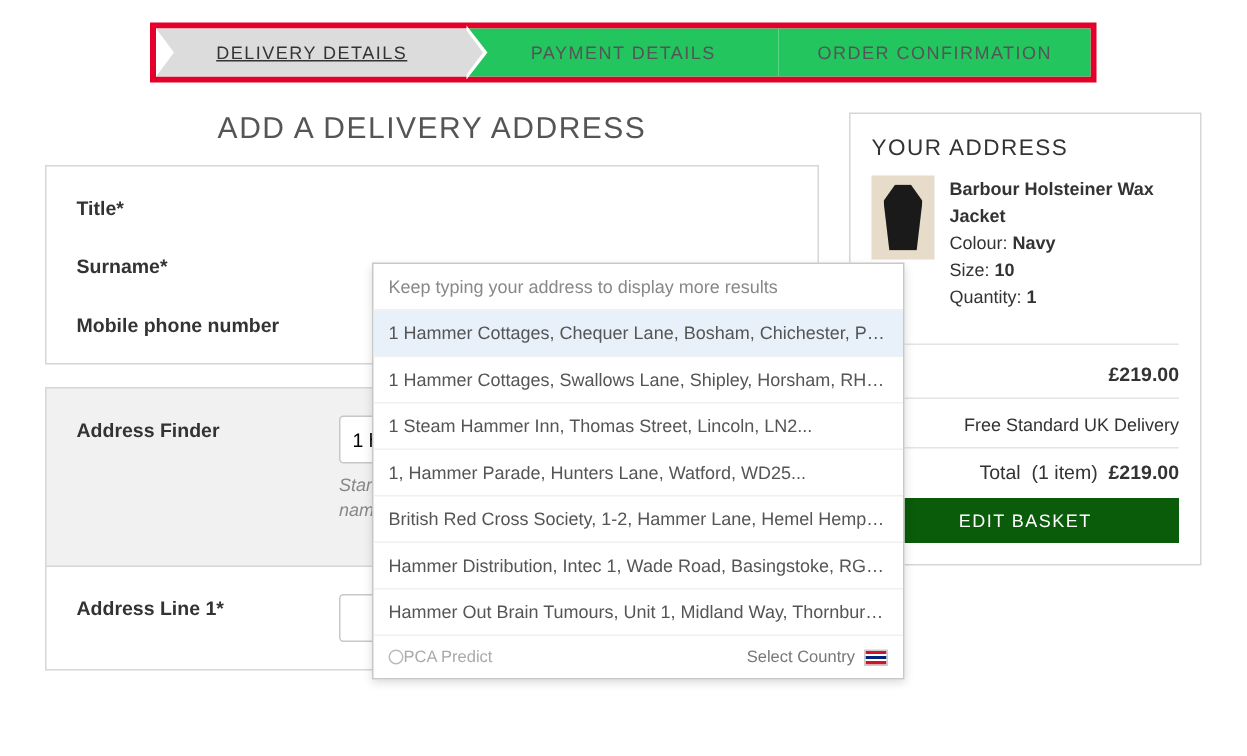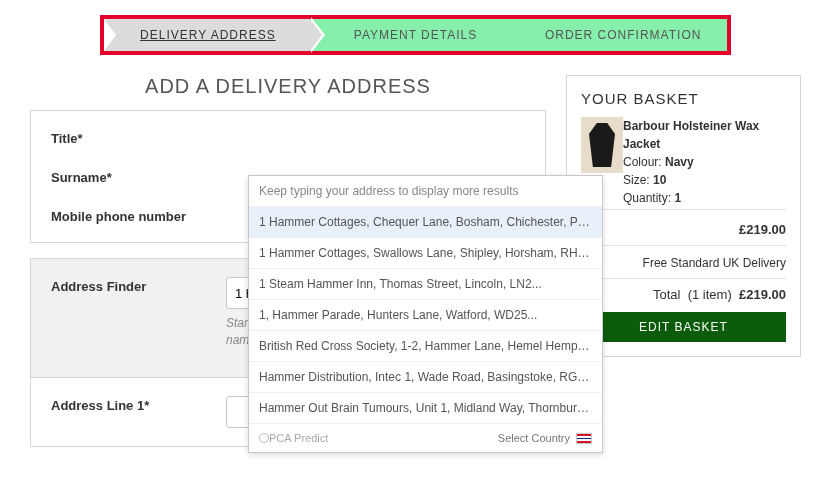--- a/index.html
+++ b/index.html
@@ -1,19 +1,19 @@
 <!DOCTYPE html>
 <html><head>
 <meta charset="utf-8">
 <style>
   * { box-sizing: border-box; margin: 0; padding: 0; }
   body { font-family: Arial, Helvetica, sans-serif; font-size: 13px; color: #333; background: #fff; width: 831px; }
   
   .progress-bar { display: flex; margin: 15px 100px 0 100px; border: 4px solid #e4002b; height: 40px; align-items: stretch; }
-  .progress-step { flex: 1; display: flex; align-items: center; justify-content: center; font-size: 12px; letter-spacing: 1px; color: #555; position: relative; background: #86efac; }
+  .progress-step { flex: 1; display: flex; align-items: center; justify-content: center; font-size: 12px; letter-spacing: 1px; color: #555; position: relative; background: #22c55e; }
   .progress-step.active { background: #dcdcdc; color: #333; text-decoration: underline; font-weight: 500; }
   .progress-step .arrow { position: absolute; right: -10px; top: 0; bottom: 0; width: 0; height: 0; border-top: 16px solid transparent; border-bottom: 16px solid transparent; border-left: 12px solid #dcdcdc; z-index: 2; }
   .progress-step .arrow-white { position: absolute; right: -13px; top: -2px; bottom: 0; width: 0; height: 0; border-top: 18px solid transparent; border-bottom: 18px solid transparent; border-left: 14px solid #fff; z-index: 1; }
   .progress-step:first-child::before { content: ""; position: absolute; left: 0; top: 0; bottom: 0; width: 0; height: 0; border-top: 16px solid transparent; border-bottom: 16px solid transparent; border-left: 12px solid #fff; }
 
   .main-wrap { display: flex; padding: 20px 30px 0 30px; gap: 20px; align-items: flex-start; }
   .left-col { flex: 1; min-width: 0; }
   .right-col { width: 235px; flex-shrink: 0; }
 
   h1.page-title { font-size: 20px; font-weight: 300; letter-spacing: 1px; color: #555; margin-bottom: 12px; text-align: center; }
@@ -38,21 +38,21 @@
   .ac-item.highlight { background: #e8f0fa; }
   .ac-footer { display: flex; justify-content: space-between; align-items: center; padding: 8px 10px; color: #aaa; font-size: 11px; }
   .ac-footer .pca { display: flex; align-items: center; gap: 0; }
   .ac-footer .country { display: flex; align-items: center; gap: 6px; color: #777; }
   .flag { width: 16px; height: 11px; display: inline-block; background: linear-gradient(0deg,#cf142b 25%, #fff 25% 40%, #00247d 40% 60%, #fff 60% 75%, #cf142b 75%); border: 1px solid #ccc; }
   .pca-icon { width: 10px; height: 10px; border: 1px solid #bbb; border-radius: 50%; }
 
   
   .basket { border: 1px solid #d6d6d6; padding: 14px; }
   .basket h2 { font-size: 15px; font-weight: 400; letter-spacing: 1px; margin-bottom: 10px; }
-  .basket-item { display: flex; border-bottom: 1px solid #e4e4e4; padding-bottom: 2px; margin-bottom: 8px; }
+  .basket-item { display: flex; gap: 10px; border-bottom: 1px solid #e4e4e4; padding-bottom: 22px; margin-bottom: 8px; }
   .thumb { width: 42px; height: 56px; background: #e6dcc9; position: relative; flex-shrink: 0; overflow: hidden; }
   .thumb::after { content: ""; position: absolute; left: 8px; top: 6px; width: 26px; height: 44px; background: #1a1a1a; clip-path: polygon(30% 0, 70% 0, 100% 25%, 85% 100%, 15% 100%, 0 25%); }
   .item-info { font-size: 12px; line-height: 1.5; }
   .item-info .name { font-weight: bold; }
   .item-info .attr b { font-weight: bold; }
   .item-price { text-align: right; font-weight: bold; font-size: 13px; padding: 4px 0 8px 0; border-bottom: 1px solid #e4e4e4; margin-bottom: 6px; }
   .shipping { text-align: right; font-size: 12px; padding: 4px 0 8px 0; border-bottom: 1px solid #e4e4e4; margin-bottom: 8px; }
   .total-row { text-align: right; font-size: 13px; margin-bottom: 10px; }
   .total-row b { font-weight: bold; }
   .edit-basket { width: 100%; background: #0a5b0a; color: #fff; border: none; padding: 8px 0; font-size: 12px; letter-spacing: 1px; cursor: pointer; }
@@ -60,21 +60,21 @@
   
   .crop { height: 504px; overflow: hidden; position: relative; }
 </style>
 </head>
 <body>
 
 <div class="crop">
 
   <div class="progress-bar">
     <div class="progress-step active">
-      <span>DELIVERY ADDRESS</span>
+      <span>DELIVERY DETAILS</span>
       <span class="arrow-white"></span>
         <span class="arrow"></span>
     </div>
     <div class="progress-step">
       <span>PAYMENT DETAILS</span>
     </div>
     <div class="progress-step">
       <span>ORDER CONFIRMATION</span>
     </div>
   </div>
@@ -138,21 +138,21 @@
           <div class="form-field">
             <input class="text-input" type="text" style="">
           </div>
         </div>
       </div>
 
     </div>
 
     <div class="right-col">
       <div class="basket">
-        <h2>YOUR BASKET</h2>
+        <h2>YOUR ADDRESS</h2>
         <div class="basket-item">
           <div class="thumb"></div>
           <div class="item-info">
             <div class="name">Barbour Holsteiner Wax Jacket</div>
             <div class="attr"><span>Colour:</span> <b>Navy</b></div>
             <div class="attr"><span>Size:</span> <b>10</b></div>
             <div class="attr"><span>Quantity:</span> <b>1</b></div>
           </div>
         </div>
         <div class="item-price">£219.00</div>

